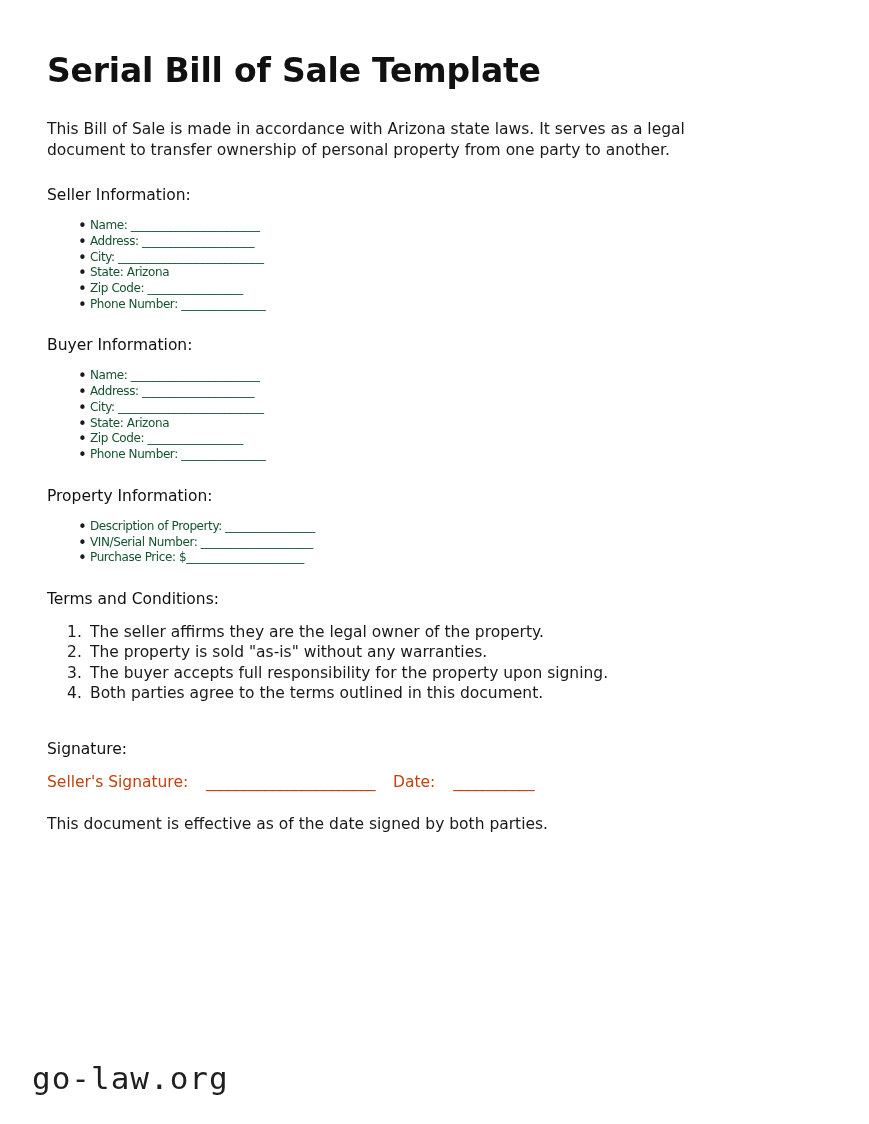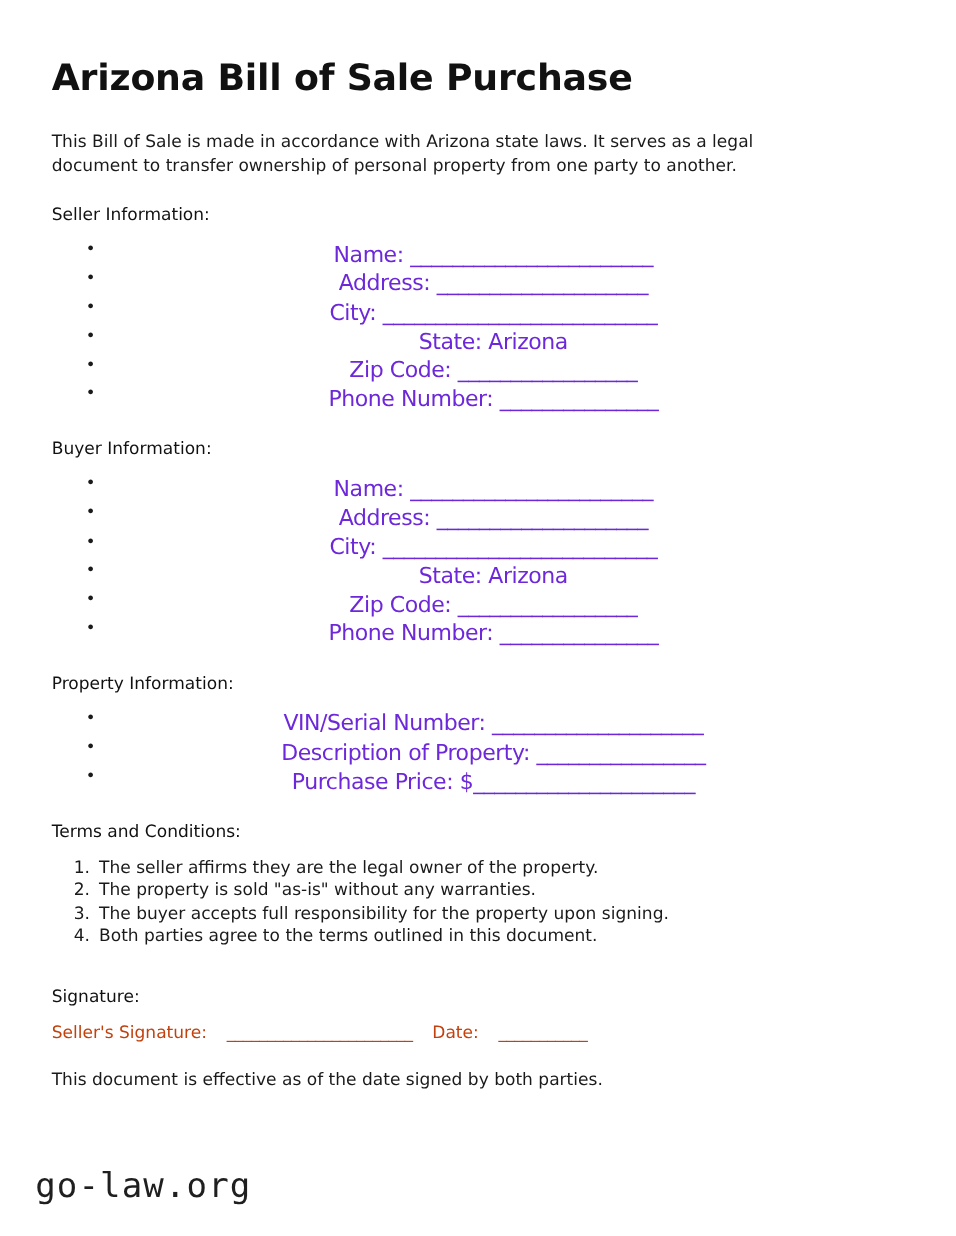--- a/index.html
+++ b/index.html
@@ -54,25 +54,24 @@
     color: #111111;
   }
   .bullet-list {
     list-style: none;
     margin: 0 0 24px 0;
     padding: 0;
   }
   .bullet-list li {
     position: relative;
     padding-left: 43px;
-    font-size: 20px;
+    font-size: 12px;
     line-height: 1.31;
-    color: #6d28d9;
+    color: #14532d;
     white-space: nowrap;
-    text-align: center;
   }
   .bullet-list li::before {
     content: "\2022";
     position: absolute;
     left: 31px;
     top: -1px;
     font-size: 15px;
     line-height: 1.31;
     color: #1a1a1a;
   }
@@ -135,21 +134,21 @@
     color: #1f1f1f;
   }
 </style>
 </head>
 <body>
 
 <div class="page">
 
   <div class="content">
 
-    <h1 class="doc-title">Arizona Bill of Sale Purchase</h1>
+    <h1 class="doc-title">Serial Bill of Sale Template</h1>
 
     <p class="intro">This Bill of Sale is made in accordance with Arizona state laws. It serves as a legal document to transfer ownership of personal property from one party to another.</p>
 
     <h2 class="section-heading">Seller Information:</h2>
 
     <ul class="bullet-list">
       <li><span class="blank">Name: _______________________</span></li>
       <li><span class="blank">Address: ____________________</span></li>
       <li><span class="blank">City: __________________________</span></li>
       <li><span class="blank">State: Arizona</span></li>
@@ -164,22 +163,22 @@
       <li><span class="blank">Address: ____________________</span></li>
       <li><span class="blank">City: __________________________</span></li>
       <li><span class="blank">State: Arizona</span></li>
       <li><span class="blank">Zip Code: _________________</span></li>
       <li><span class="blank">Phone Number: _______________</span></li>
     </ul>
 
     <h2 class="section-heading">Property Information:</h2>
 
     <ul class="bullet-list">
+      <li><span class="blank">Description of Property: ________________</span></li>
       <li><span class="blank">VIN/Serial Number: ____________________</span></li>
-      <li><span class="blank">Description of Property: ________________</span></li>
       <li><span class="blank">Purchase Price: $_____________________</span></li>
     </ul>
 
     <h2 class="section-heading">Terms and Conditions:</h2>
 
     <ol class="num-list">
       <li><span>The seller affirms they are the legal owner of the property.</span></li>
       <li><span>The property is sold "as-is" without any warranties.</span></li>
       <li><span>The buyer accepts full responsibility for the property upon signing.</span></li>
       <li><span>Both parties agree to the terms outlined in this document.</span></li>

